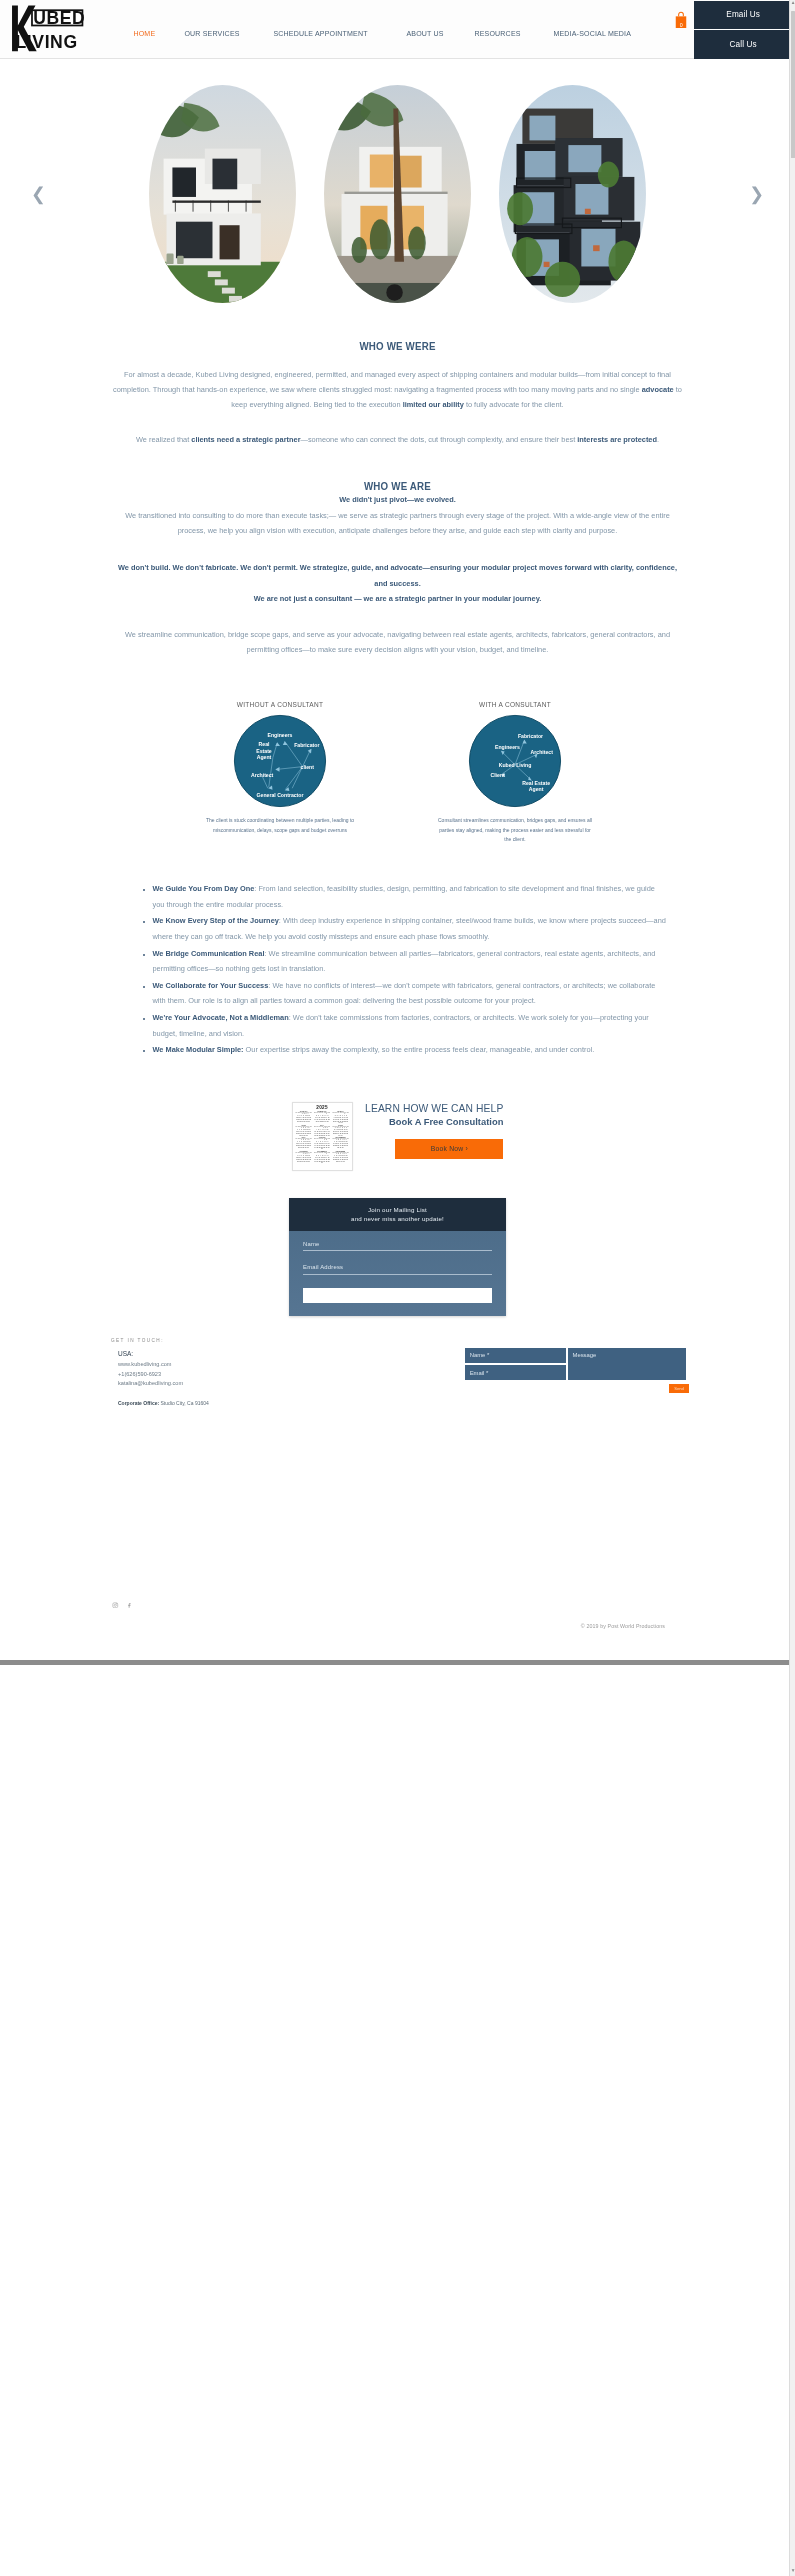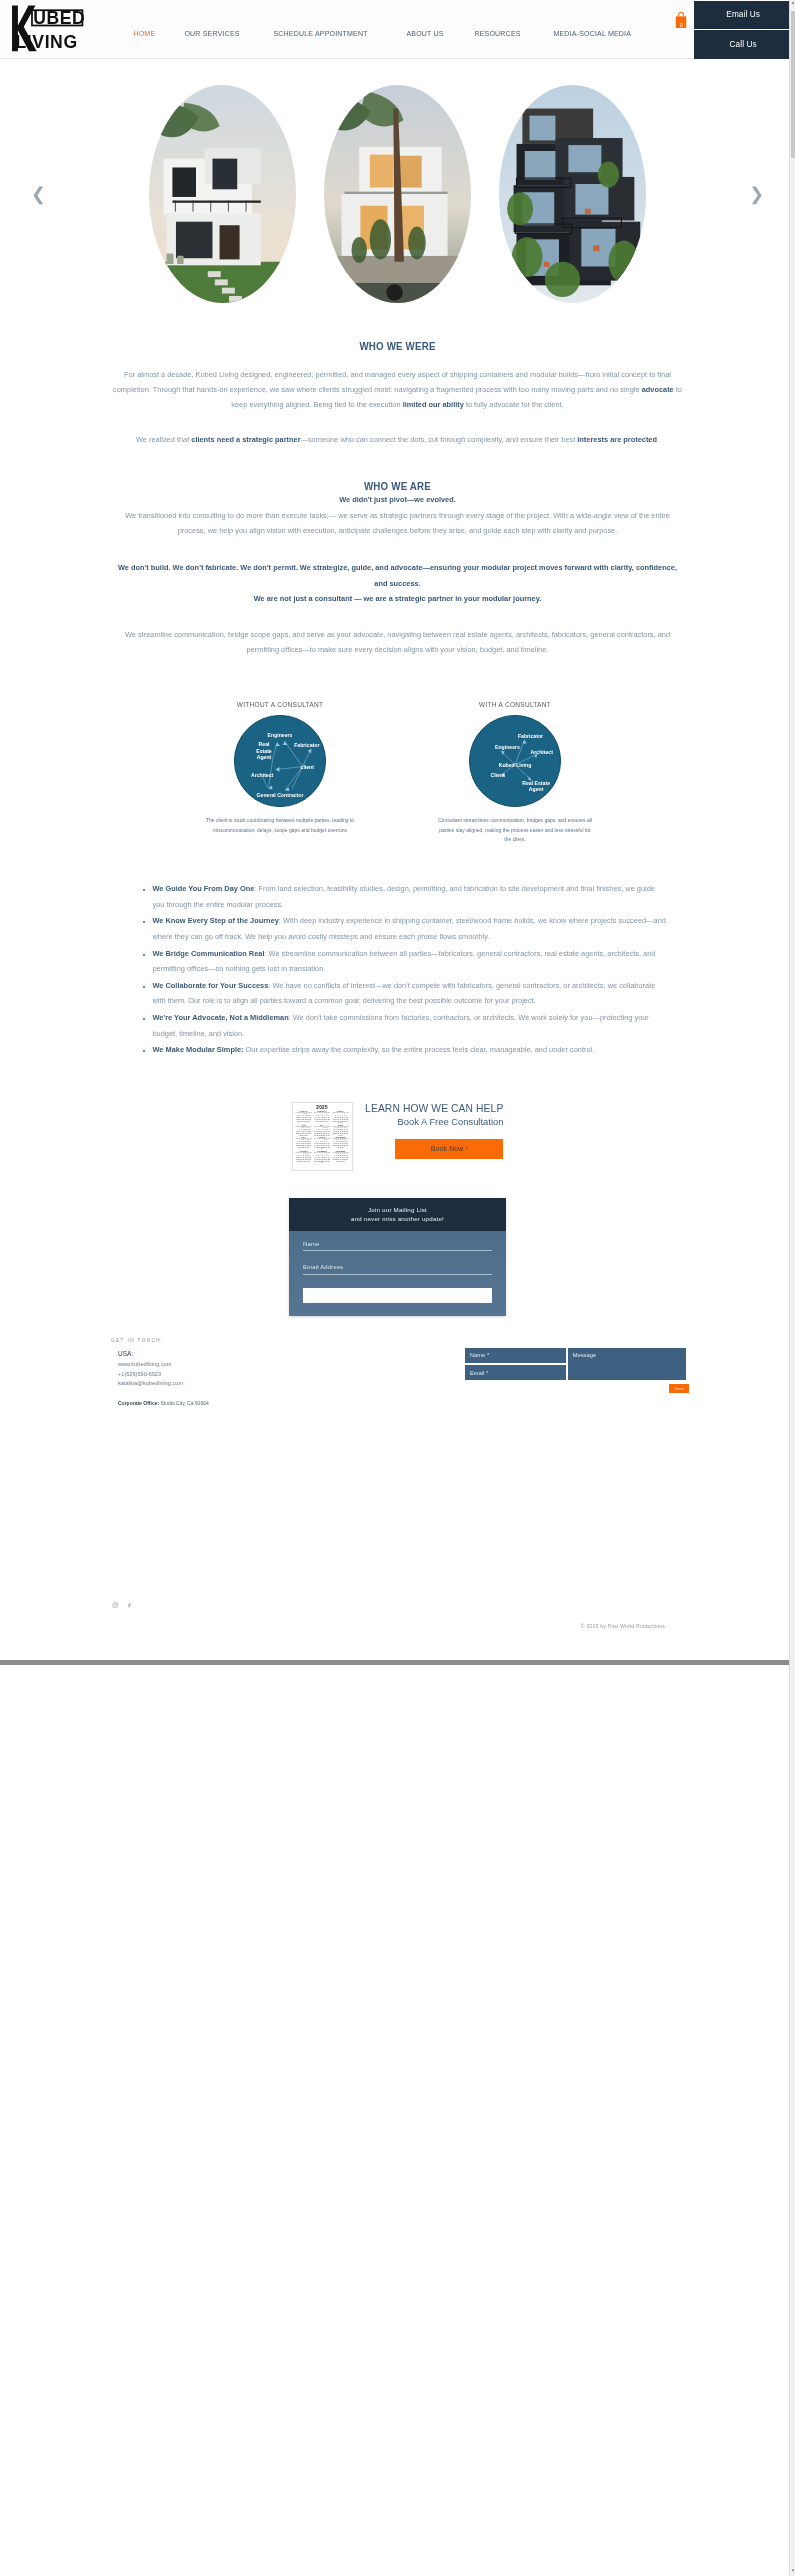--- a/index.html
+++ b/index.html
@@ -199,21 +199,21 @@
     box-shadow: 0 0 1.2px rgba(0,0,0,.08);
   }
   .cal-year { text-align: center; font-size: 4.7px; font-weight: 700; color: #1a1a1a; letter-spacing: 0.3px; }
   .cal-grid { display: grid; grid-template-columns: repeat(3, 1fr); gap: 0.6px 1.2px; margin-top: 1.2px; }
   .cal-m { text-align: center; }
   .cal-m .mn { font-size: 1.5px; font-weight: 700; color: #333; letter-spacing: 0.1px; }
   .cal-m .dow { font-size: 1.4px; color: #555; letter-spacing: 0.1px; }
   .cal-m .wk { font-size: 1.4px; color: #333; letter-spacing: 0.1px; line-height: 1.35; }
   .cta-right { padding-top: 1.2px; text-align: right; }
   .cta-h1 { font-size: 10.3px; color: #3c5a79; font-weight: 400; letter-spacing: 0.1px; }
-  .cta-h2 { font-size: 9.4px; color: #3c5a79; font-weight: 400; margin-top: 1.8px; }
+  .cta-h2 { font-size: 9.4px; color: #3c5a79; font-weight: 700; margin-top: 1.8px; }
   .book-btn {
     margin-top: 11.8px; margin-left: 31px;
     width: 108px; height: 20px; background: #f96b07;
     color: #3a3a3a; font-size: 6.8px;
     display: flex; align-items: center; justify-content: center;
     cursor: pointer; letter-spacing: 0.2px;
   }
 
   
   .mail-wrap { margin-top: 27px; display: flex; justify-content: center; }

